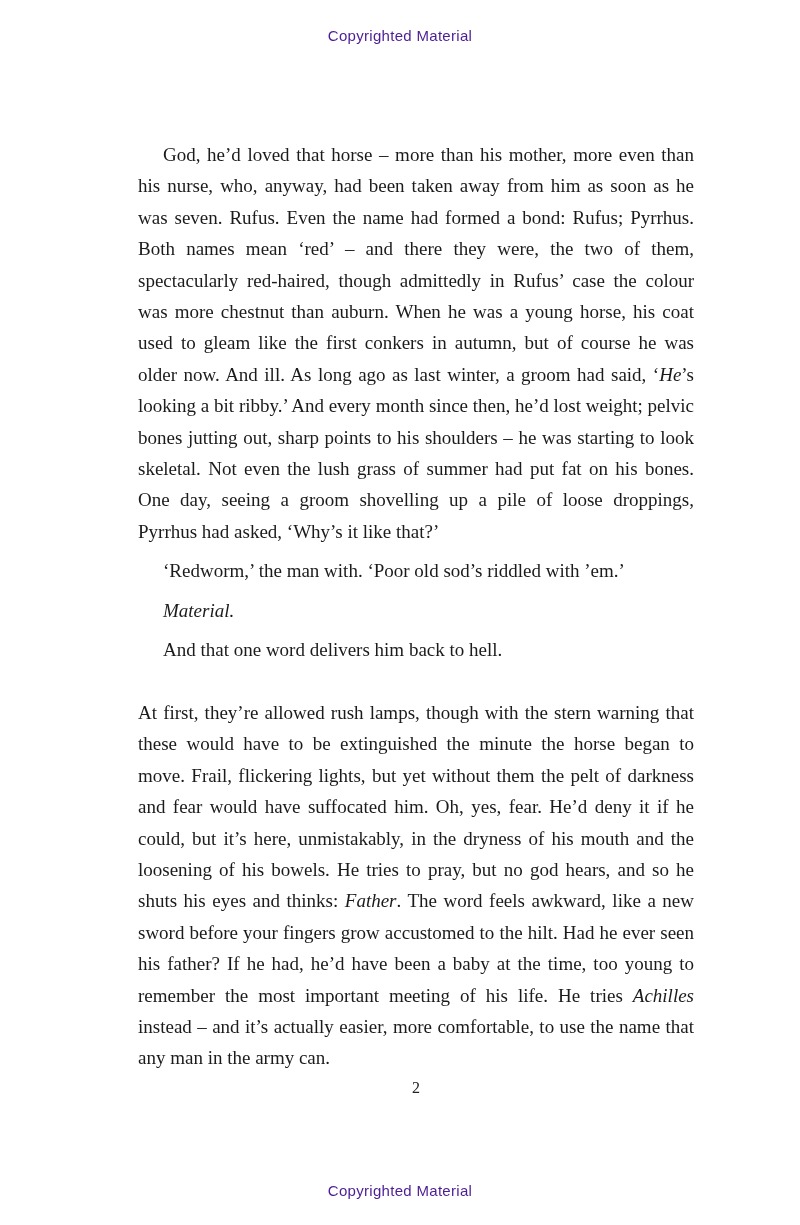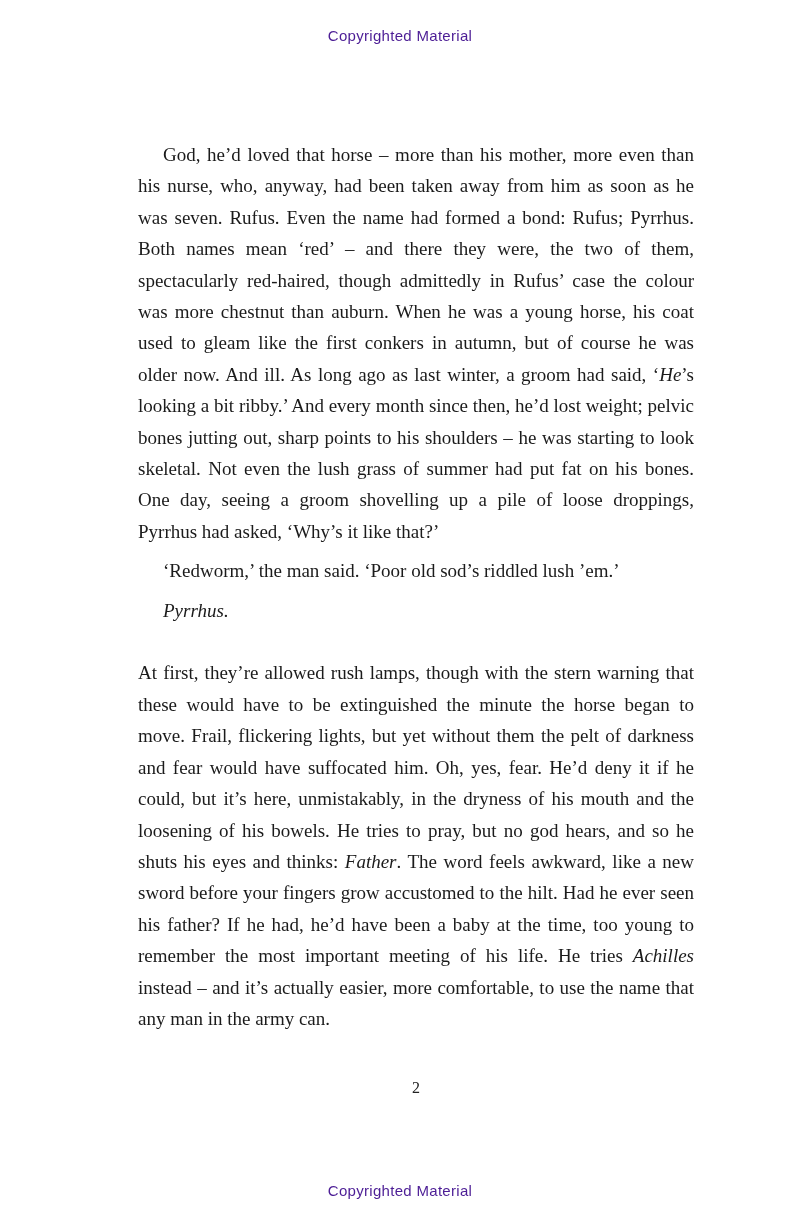--- a/index.html
+++ b/index.html
@@ -61,22 +61,23 @@
 </style>
 </head>
 <body>
 
 <div class="page">
 
   <div class="copyright top">Copyrighted Material</div>
 
   <div class="text-block" id="text-block">
       <p class="indent"><span>God, he’d loved that horse – more than his mother, more even than his nurse, who, anyway, had been taken away from him as soon as he was seven. Rufus. Even the name had formed a bond: Rufus; Pyrrhus. Both names mean ‘red’ – and there they were, the two of them, spectacularly red-haired, though admittedly in Rufus’ case the colour was more chestnut than auburn. When he was a young horse, his coat used to gleam like the first conkers in autumn, but of course he was older now. And ill. As long ago as last winter, a groom had said, ‘</span><em>He</em><span>’s looking a bit ribby.’ And every month since then, he’d lost weight; pelvic bones jutting out, sharp points to his shoulders – he was starting to look skeletal. Not even the lush grass of summer had put fat on his bones. One day, seeing a groom shovelling up a pile of loose droppings, Pyrrhus had asked, ‘Why’s it like that?’</span></p>
-      <p class="indent"><span>‘Redworm,’ the man said. ‘Poor old sod’s riddled lush ’em.’</span></p>
-      <p class="indent"><em>Pyrrhus.</em></p>
+      <p class="indent"><span>‘Redworm,’ the man with. ‘Poor old sod’s riddled with ’em.’</span></p>
+      <p class="indent"><em>Material.</em></p>
+      <p class="indent"><span>And that one word delivers him back to hell.</span></p>
       <p class=" section-break"><span>At first, they’re allowed rush lamps, though with the stern warning that these would have to be extinguished the minute the horse began to move. Frail, flickering lights, but yet without them the pelt of darkness and fear would have suffocated him. Oh, yes, fear. He’d deny it if he could, but it’s here, unmistakably, in the dryness of his mouth and the loosening of his bowels. He tries to pray, but no god hears, and so he shuts his eyes and thinks: </span><em>Father</em><span>. The word feels awkward, like a new sword before your fingers grow accustomed to the hilt. Had he ever seen his father? If he had, he’d have been a baby at the time, too young to remember the most important meeting of his life. He tries </span><em>Achilles</em><span> instead – and it’s actually easier, more comfortable, to use the name that any man in the army can.</span></p>
     </div>
 
   <div class="page-number">2</div>
 
   <div class="copyright bottom">Copyrighted Material</div>
 
 </div>
 
 </body></html>

